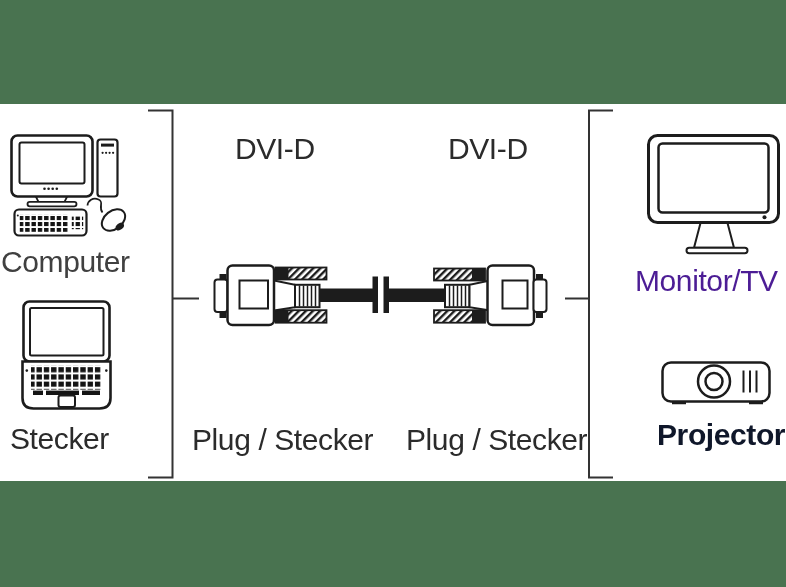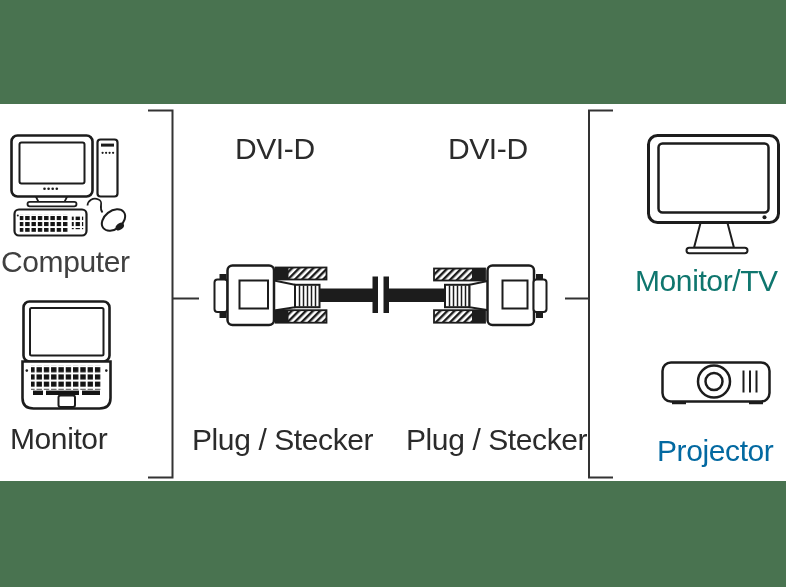--- a/index.html
+++ b/index.html
@@ -166,19 +166,19 @@
 
       <rect x="536" y="274" width="7" height="6" fill="#1c1c1c" stroke="none"></rect>
       <rect x="536" y="312" width="7" height="6" fill="#1c1c1c" stroke="none"></rect>
       <rect x="533.5" y="279.5" width="13" height="32.5" rx="3" stroke-width="2" fill="#ffffff"></rect>
     </g>
   </svg>
 
   <div class="lbl" style="left: 235px; top: 134px; color: rgb(43, 43, 43);">DVI-D</div>
   <div class="lbl" style="left: 448px; top: 134px; color: rgb(43, 43, 43);">DVI-D</div>
   <div class="lbl" style="left: 1px; top: 247px; color: #404040;">Computer</div>
-  <div class="lbl" style="left: 10px; top: 424px; color: rgb(43, 43, 43);">Monitor</div>
+  <div class="lbl" style="left: 10px; top: 424px; color: rgb(43, 43, 43);">Stecker</div>
   <div class="lbl" style="left: 192px; top: 425px; color: rgb(43, 43, 43);">Plug / Stecker</div>
   <div class="lbl" style="left: 406px; top: 425px; color: rgb(43, 43, 43);">Plug / Stecker</div>
-  <div class="lbl" style="left: 635px; top: 266px; color: #0f766e;">Monitor/TV</div>
-  <div class="lbl" style="left: 657px; top: 436px; color: #0369a1;">Projector</div>
+  <div class="lbl" style="left: 635px; top: 266px; color: #4c1d95;">Monitor/TV</div>
+  <div class="lbl" style="left: 657px; top: 420px; color: #0f172a; font-weight: bold;">Projector</div>
 
 </div>
 
 </body></html>

